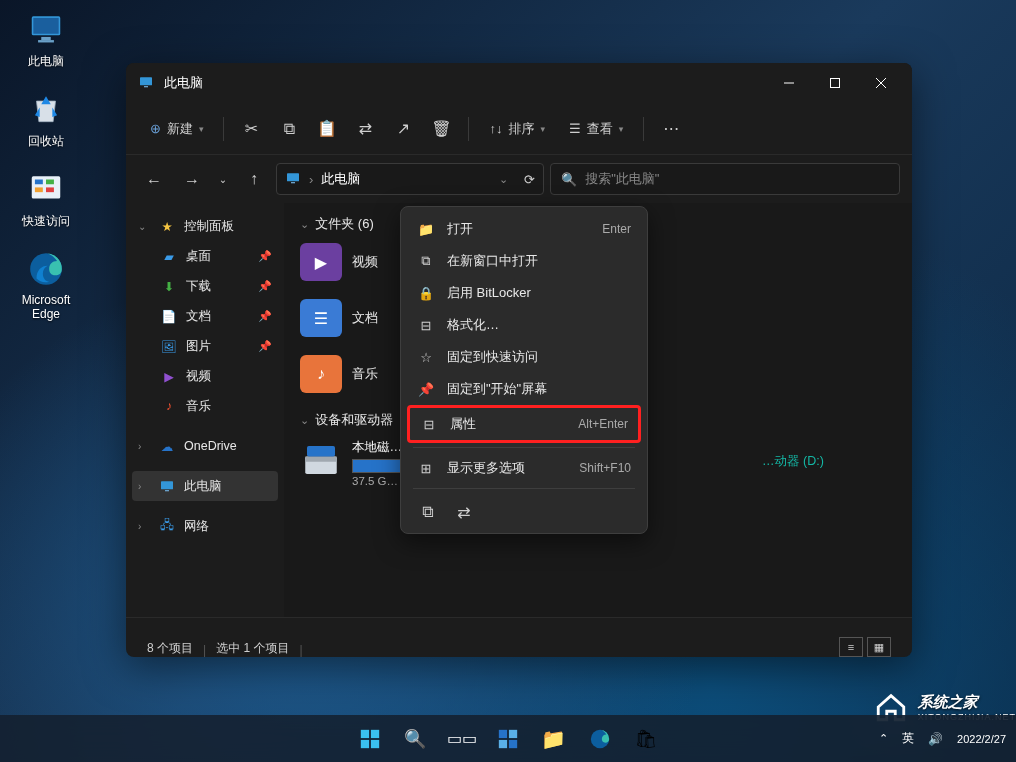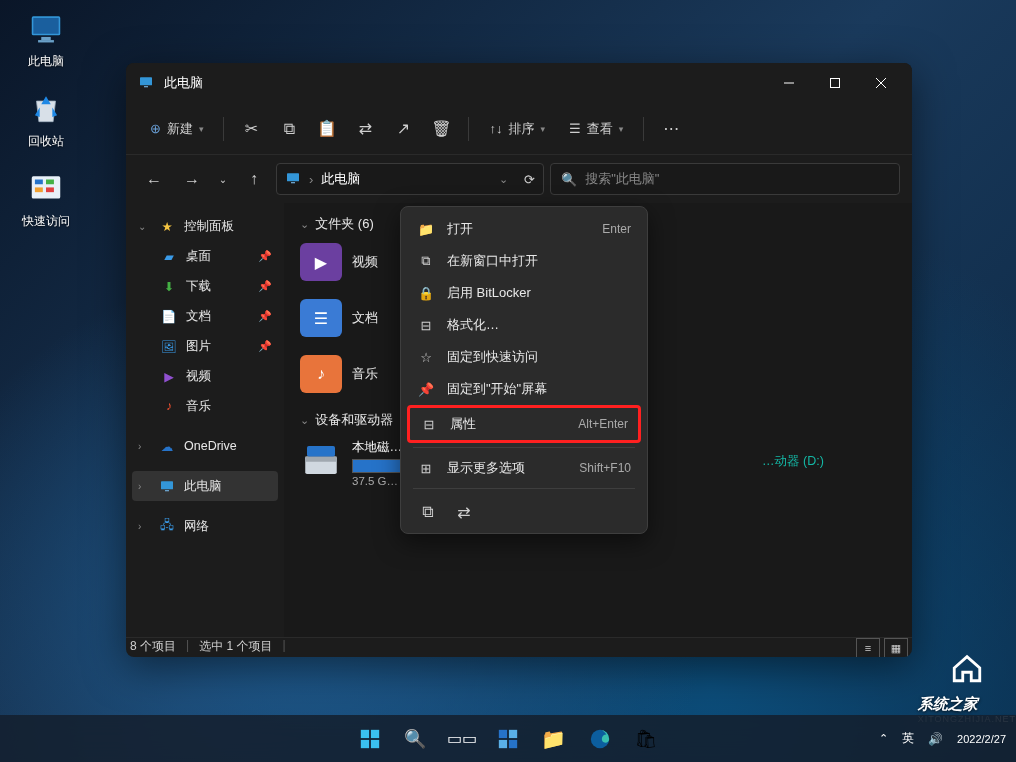--- a/index.html
+++ b/index.html
@@ -49,27 +49,27 @@
 .drive .dbar .fill { height: 100%; background: #2673c9; }
 .drive .dsize { color: #aaa; font-size: 11.5px; margin-top: 2px; }
 .ctx-menu { position: absolute; top: 206px; left: 400px; width: 248px; background: #2b2b2b; border: 1px solid #3e3e3e; border-radius: 8px; padding: 6px; box-shadow: 0 8px 24px rgba(0,0,0,.5); z-index: 100; }
 .ctx-item { height: 32px; display: flex; align-items: center; padding: 0 10px; gap: 12px; color: #e8e8e8; font-size: 13px; border-radius: 4px; cursor: pointer; }
 .ctx-item.highlit { border: 3px solid #ff2020; height: 38px; }
 .ctx-item .ci { width: 18px; height: 18px; display: flex; align-items: center; justify-content: center; color: #cfcfcf; }
 .ctx-item .shortcut { margin-left: auto; color: #aaa; font-size: 12px; }
 .ctx-sep { height: 1px; background: #3e3e3e; margin: 4px 6px; }
 .ctx-bottom { display: flex; gap: 6px; padding: 4px 6px 0; }
 .ctx-bottom .tb-icon { width: 30px; height: 30px; }
-.statusbar { height: 20px; border-top: 1px solid #2a2a2a; display: flex; align-items: flex-start; padding: 0 4px; gap: 10px; color: #cfcfcf; font-size: 12px; }
+.statusbar { height: 40px; border-top: 1px solid #2a2a2a; display: flex; align-items: flex-end; padding: 0 21px; gap: 10px; color: #cfcfcf; font-size: 12px; }
 .statusbar .right { margin-left: auto; display: flex; gap: 4px; }
 .view-btn { width: 24px; height: 20px; border: 1px solid #555; display: flex; align-items: center; justify-content: center; color: #cfcfcf; font-size: 11px; cursor: pointer; }
 .taskbar { position: absolute; bottom: 0; left: 0; right: 0; height: 47px; background: rgba(20,30,45,.85); backdrop-filter: blur(20px); display: flex; align-items: center; justify-content: center; gap: 6px; }
 .tb-app { width: 40px; height: 40px; display: flex; align-items: center; justify-content: center; border-radius: 4px; cursor: pointer; }
 .tb-right { position: absolute; right: 10px; display: flex; align-items: center; gap: 14px; color: #fff; font-size: 12px; }
-.watermark { position: absolute; bottom: 38px; right: 0px; color: #fff; font-size: 15px; font-style: italic; font-weight: bold; display: flex; align-items: center; gap: 10px; text-shadow: 0 1px 3px rgba(0,0,0,.8); flex-direction: column; }
+.watermark { position: absolute; bottom: 38px; right: 0px; color: #fff; font-size: 15px; font-style: italic; font-weight: bold; display: flex; align-items: center; gap: 10px; text-shadow: 0 1px 3px rgba(0,0,0,.8); }
 .watermark .small { font-size: 9px; font-style: normal; font-weight: normal; letter-spacing: 1px; }
 </style>
 </head>
 <body>
 
 <div class="desktop-bg"></div>
 
 <div class="desktop-icons">
   <div class="desktop-icon">
     <div class="ico">
@@ -95,20 +95,30 @@
     <div class="ico">
         <svg width="38" height="38" viewBox="0 0 24 24">
           <rect x="3" y="4" width="18" height="14" rx="1" fill="#e8f0f8"></rect>
           <rect x="5" y="6" width="5" height="3" fill="#2673c9"></rect>
           <rect x="12" y="6" width="5" height="3" fill="#44b044"></rect>
           <rect x="5" y="11" width="5" height="3" fill="#f0a030"></rect>
           <rect x="12" y="11" width="5" height="3" fill="#e04040"></rect>
         </svg>
       </div>
     <div class="lbl">快速访问</div>
+  </div>
+  <div class="desktop-icon">
+    <div class="ico">
+        <svg width="38" height="38" viewBox="0 0 24 24">
+          <circle cx="12" cy="12" r="10" fill="#0c5e9e"></circle>
+          <path d="M12 2a10 10 0 0110 10c0 3-2 4-4 4-3 0-4-2-4-4 0-3 2-5 5-5-2-3-5-5-7-5z" fill="#39c0b0"></path>
+          <path d="M6 18c2 2 5 3 8 2-2 0-4-2-4-5 0-2 1-4 3-5-4 0-7 3-7 8z" fill="#1080d0"></path>
+        </svg>
+      </div>
+    <div class="lbl">Microsoft Edge</div>
   </div>
 </div>
 
 <div class="explorer">
   <div class="titlebar">
     <div class="ti"><svg width="16" height="16" viewBox="0 0 24 24">
           <rect x="3" y="5" width="18" height="12" rx="1" fill="#3396d8"></rect>
           <rect x="9" y="18" width="6" height="2" fill="#6aa0c8"></rect>
         </svg></div>
     <div class="tt">此电脑</div>

